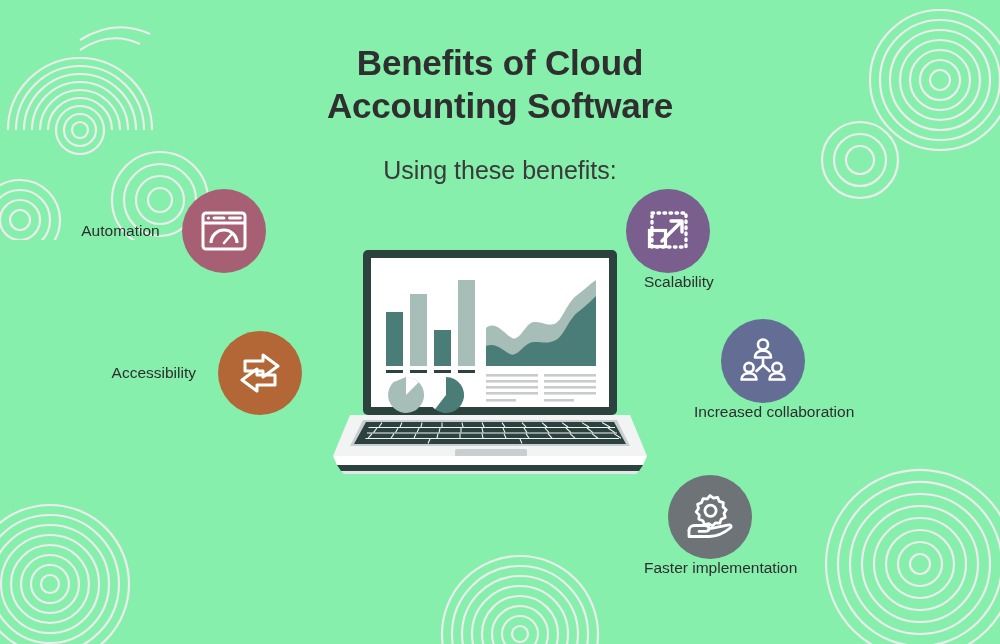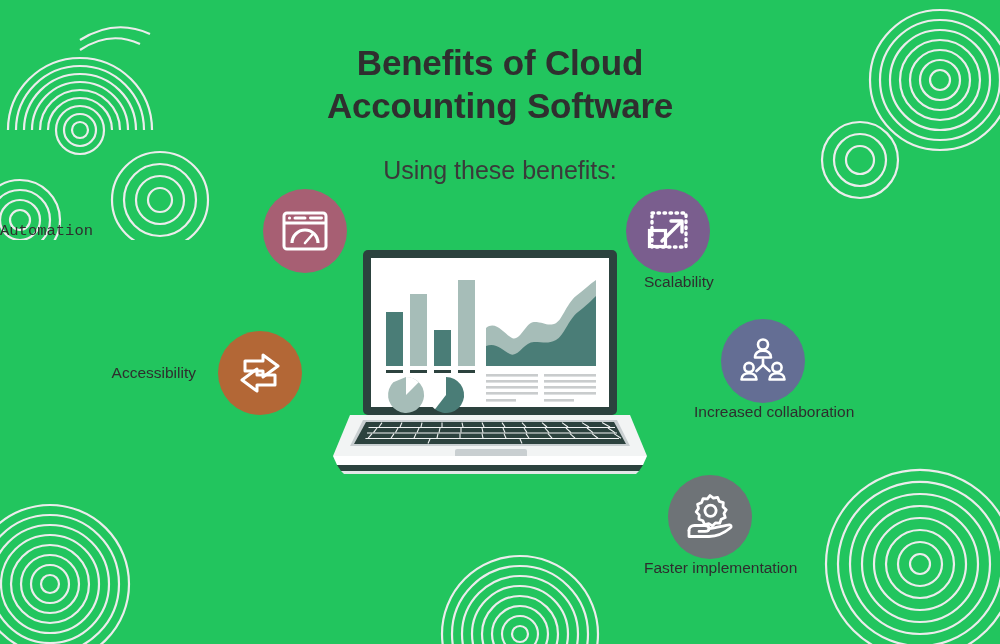--- a/index.html
+++ b/index.html
@@ -2,21 +2,21 @@
 <html><head>
 <meta charset="utf-8">
 <style>
   html,body{margin:0;padding:0;}
   body{
     width:1000px;height:644px;
     background:#ffffff;
     font-family:"Liberation Sans", sans-serif;
     overflow:hidden;
   }
-  #stage{position:relative;width:1000px;height:644px;overflow:hidden;background:#22c55e;}
+  #stage{position:relative;width:1000px;height:644px;overflow:hidden;background:#86efac;}
 
   
   .bgprint{position:absolute;opacity:1;pointer-events:none;}
   .bg-tl{left:-40px;top:10px;}
   .bg-tr{right:-30px;top:-10px;}
   .bg-bl{left:-60px;bottom:-40px;}
   .bg-bc{left:400px;bottom:-80px;}
   .bg-br{right:-50px;bottom:-30px;}
 
   
@@ -42,21 +42,21 @@
     flex:0 0 84px;
   }
   .circle svg{display:block;}
   .node-label{
     font-size:15.5px;color:#2e2e2e;white-space:nowrap;
   }
   .node.left .node-label{margin-right:22px;text-align:right;}
   .node.right .node-label{margin-left:22px;text-align:left;}
 
   
-  #node-automation{left:0px;top:189px;width:347px;justify-content:space-between;font-family:Liberation Mono, monospace;}
+  #node-automation{left:0px;top:189px;width:347px;justify-content:center;}
   #node-accessibility{left:10px;top:331px;width:292px;justify-content:flex-end;}
   #node-lower-overhead{left:0px;top:475px;width:347px;justify-content:flex-end;}
   #node-scalability{left:622px;top:189px;}
   #node-collaboration{left:672px;top:319px;}
   #node-faster{left:622px;top:475px;}
 </style>
 </head>
 <body>
 
 <div id="stage">

